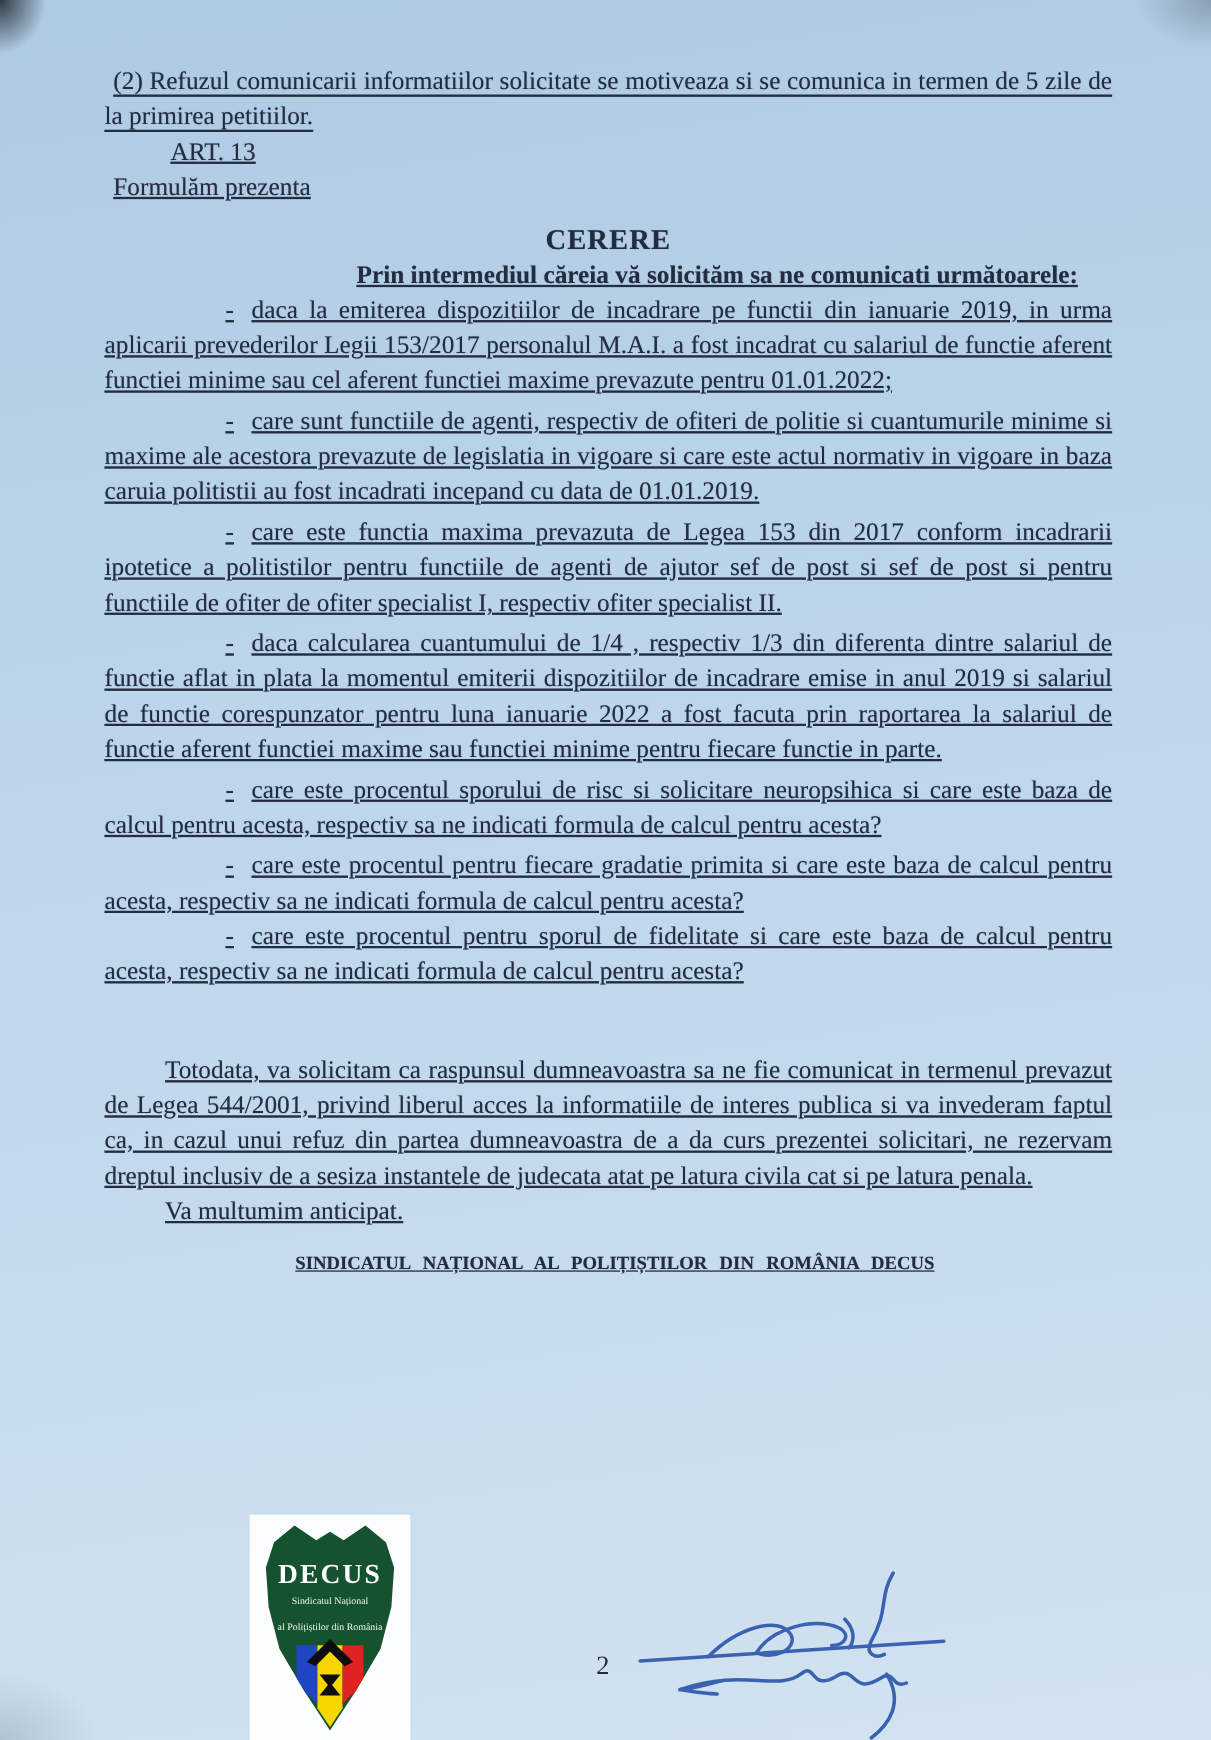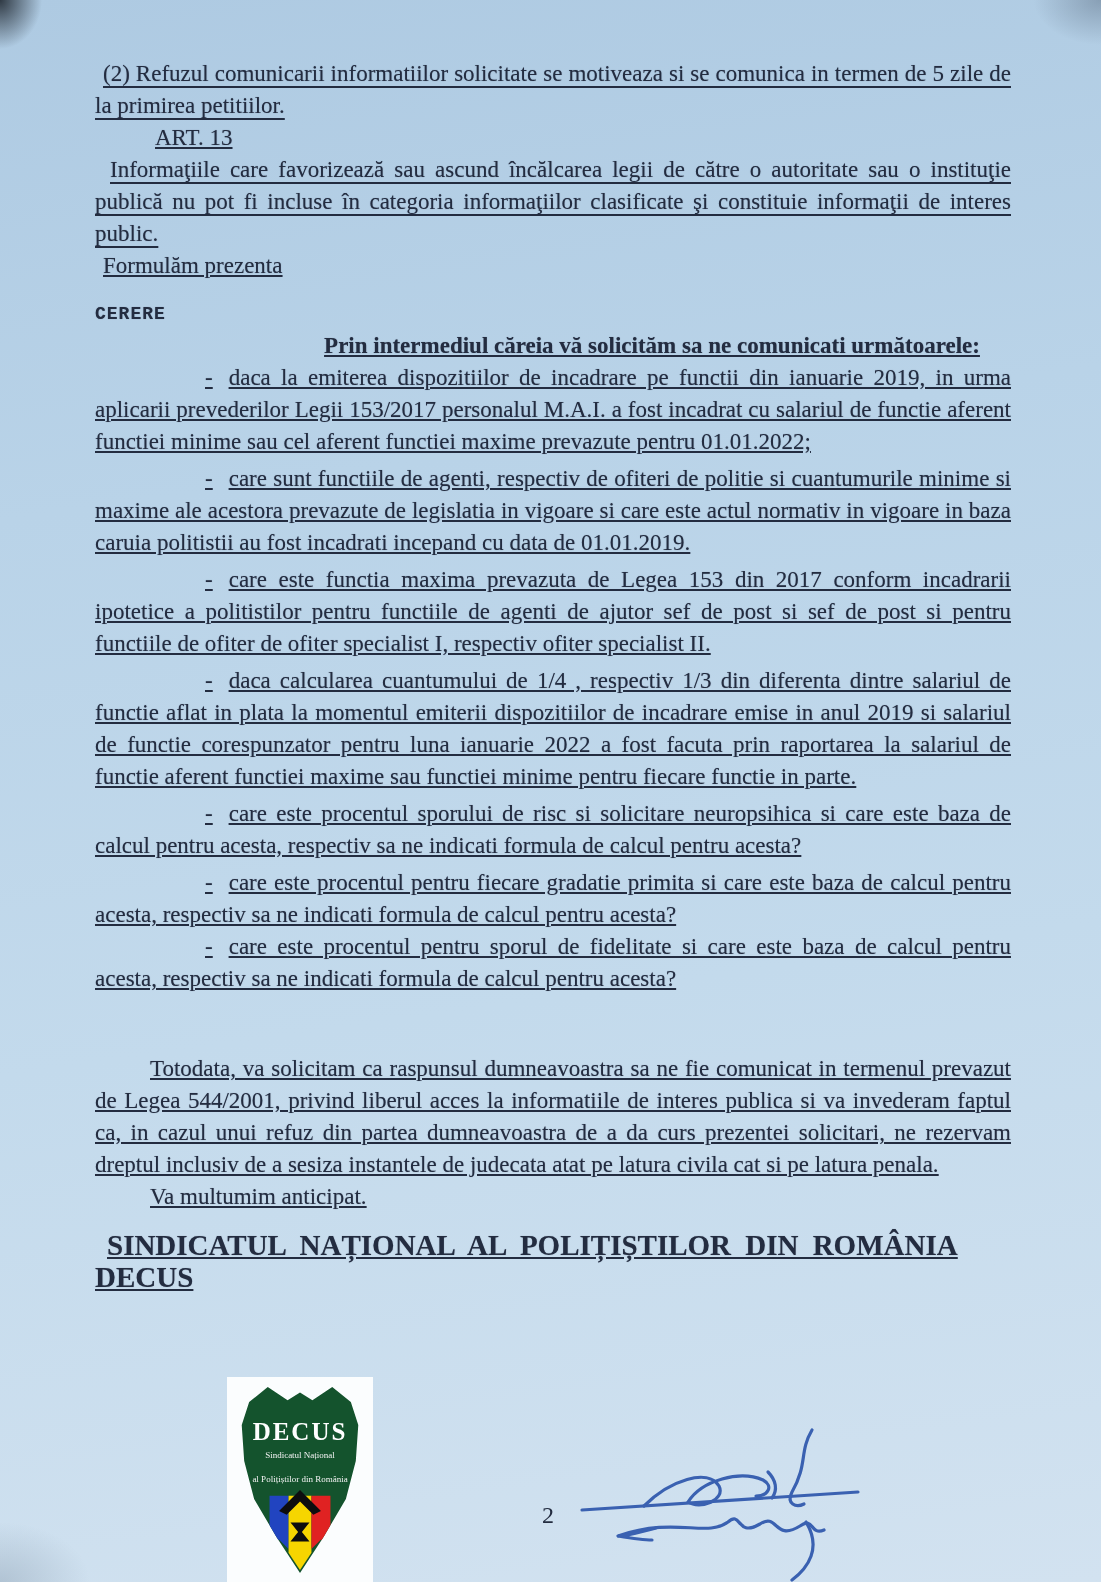--- a/index.html
+++ b/index.html
@@ -31,44 +31,44 @@
   .textcol p { margin: 0; text-decoration: underline; }
   .u {
     text-decoration: underline;
     text-decoration-thickness: 1.8px;
     text-underline-offset: 5px;
   }
   .ind8   { text-indent: 8px; }
   .ind15  { text-indent: 15px; }
   .ind60  { text-indent: 60px; }
   .title {
-    font-size: 18px;
+    font-size: 26px;
     font-weight: bold;
+    text-align: center;
     letter-spacing: 1px;
     margin-top: 16px !important;
     line-height: 32px;
-    font-family: Liberation Mono, monospace;
   }
   .subtitle {
     font-weight: bold;
     text-indent: 198px;
     text-align: center;
   }
   .item  { text-indent: 110px; }
   .mt5   { margin-top: 5px !important; }
   .marker { margin-right: 16px; }
   .closing { margin-top: 58px !important; text-indent: 55px; }
   .thanks  { text-indent: 55px; }
   .union {
     margin-top: 16px !important;
     font-weight: bold;
-    font-size: 29px;
+    font-size: 17px;
     word-spacing: 7px;
     text-indent: 12px;
-    text-align: left;
+    text-align: center;
   }
   
   .logo {
     position: absolute;
     left: 227px;
     top: 1377px;
     width: 146px;
     height: 205px;
     background: #fbfdfe;
   }
@@ -128,21 +128,20 @@
   }
 </style>
 </head>
 <body>
 
 <div class="page">
 
   <div class="textcol">
     <p class="u ind8">(2) Refuzul comunicarii informatiilor solicitate se motiveaza si se comunica in termen de 5 zile de la primirea petitiilor.</p>
     <p class="ind60">ART. 13</p>
-    <p class="u ind15">Informaţiile care favorizează sau ascund încălcarea legii de către o autoritate sau o instituţie publică nu pot fi incluse în categoria informaţiilor clasificate şi constituie informaţii de interes public.</p>
     <p class="ind8">Formulăm prezenta</p>
 
     <h1 class="title">CERERE</h1>
     <p class="subtitle">Prin intermediul căreia vă solicităm sa ne comunicati următoarele:</p>
 
     <p class="item"><span class="marker">-</span><span>daca la emiterea dispozitiilor de incadrare pe functii din ianuarie 2019, in urma aplicarii prevederilor Legii 153/2017 personalul M.A.I.  a fost incadrat cu  salariul de functie aferent  functiei minime sau cel aferent functiei maxime prevazute pentru 01.01.2022;</span></p>
     <p class="item mt5"><span class="marker">-</span><span>care sunt functiile de agenti, respectiv de ofiteri de politie si cuantumurile minime si maxime ale acestora prevazute de legislatia in vigoare si care este actul normativ in vigoare in baza caruia politistii au fost incadrati incepand cu data de 01.01.2019.</span></p>
     <p class="item mt5"><span class="marker">-</span><span>care este functia maxima prevazuta de Legea 153 din 2017  conform incadrarii ipotetice a politistilor pentru functiile de agenti de ajutor sef de post si sef de post si pentru functiile de ofiter de  ofiter specialist I, respectiv ofiter specialist II.</span></p>
     <p class="item mt5"><span class="marker">-</span><span>daca calcularea cuantumului  de 1/4  , respectiv 1/3 din diferenta dintre salariul de functie aflat in plata la momentul emiterii dispozitiilor de incadrare emise in anul  2019 si salariul de functie corespunzator pentru luna ianuarie 2022 a fost facuta prin raportarea la salariul de functie aferent functiei maxime sau functiei minime  pentru fiecare functie in parte.</span></p>
     <p class="item mt5"><span class="marker">-</span><span>care este procentul sporului de risc si solicitare neuropsihica si care este baza de calcul pentru acesta, respectiv sa ne indicati formula de calcul pentru acesta?</span></p>

